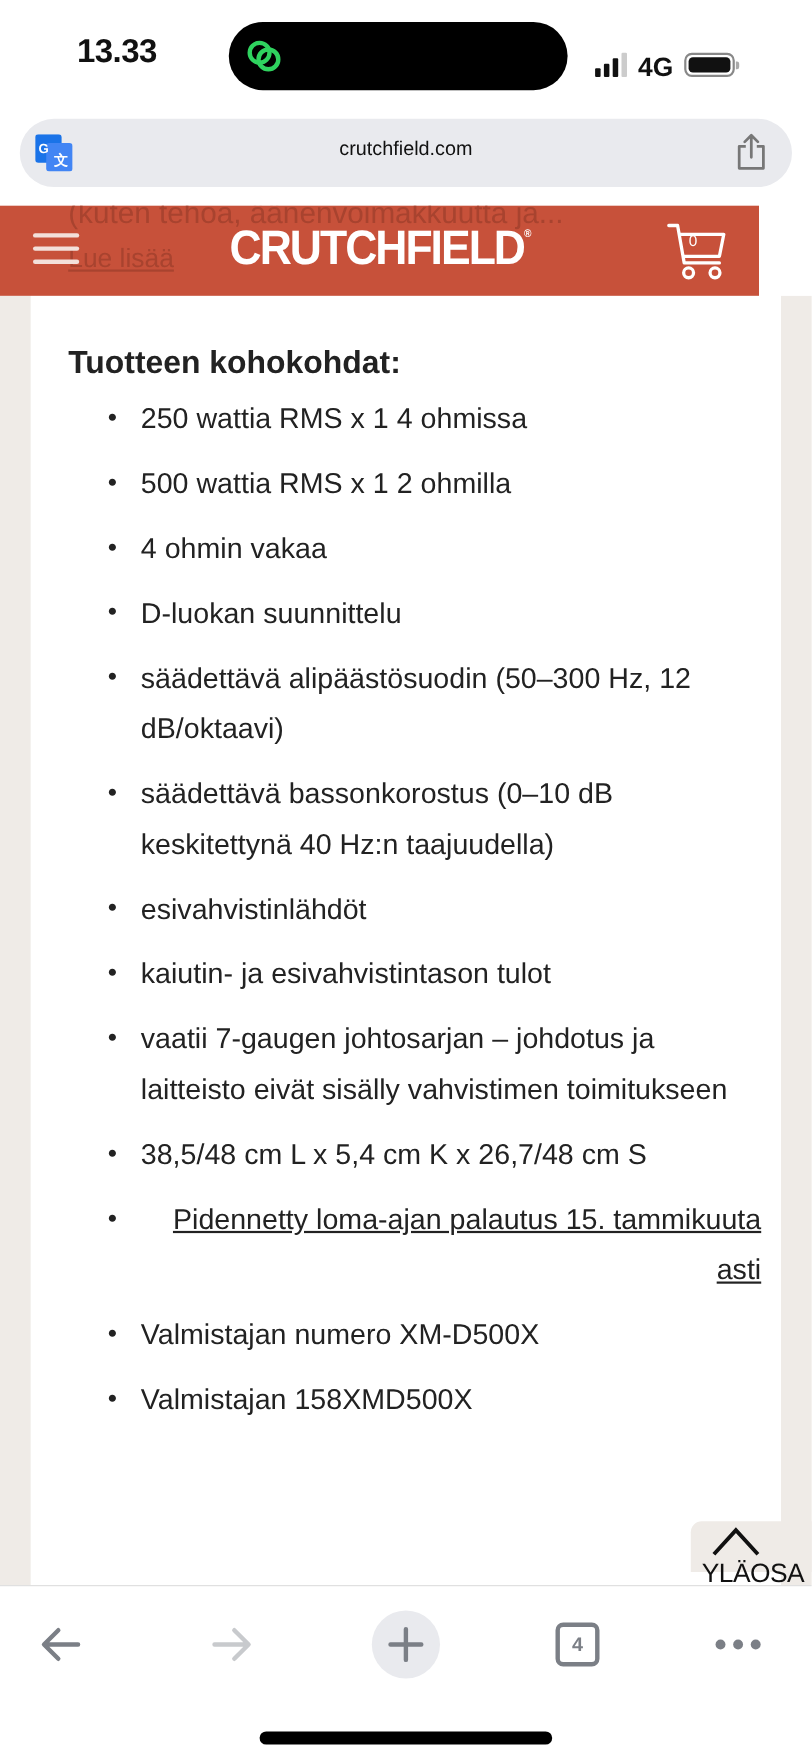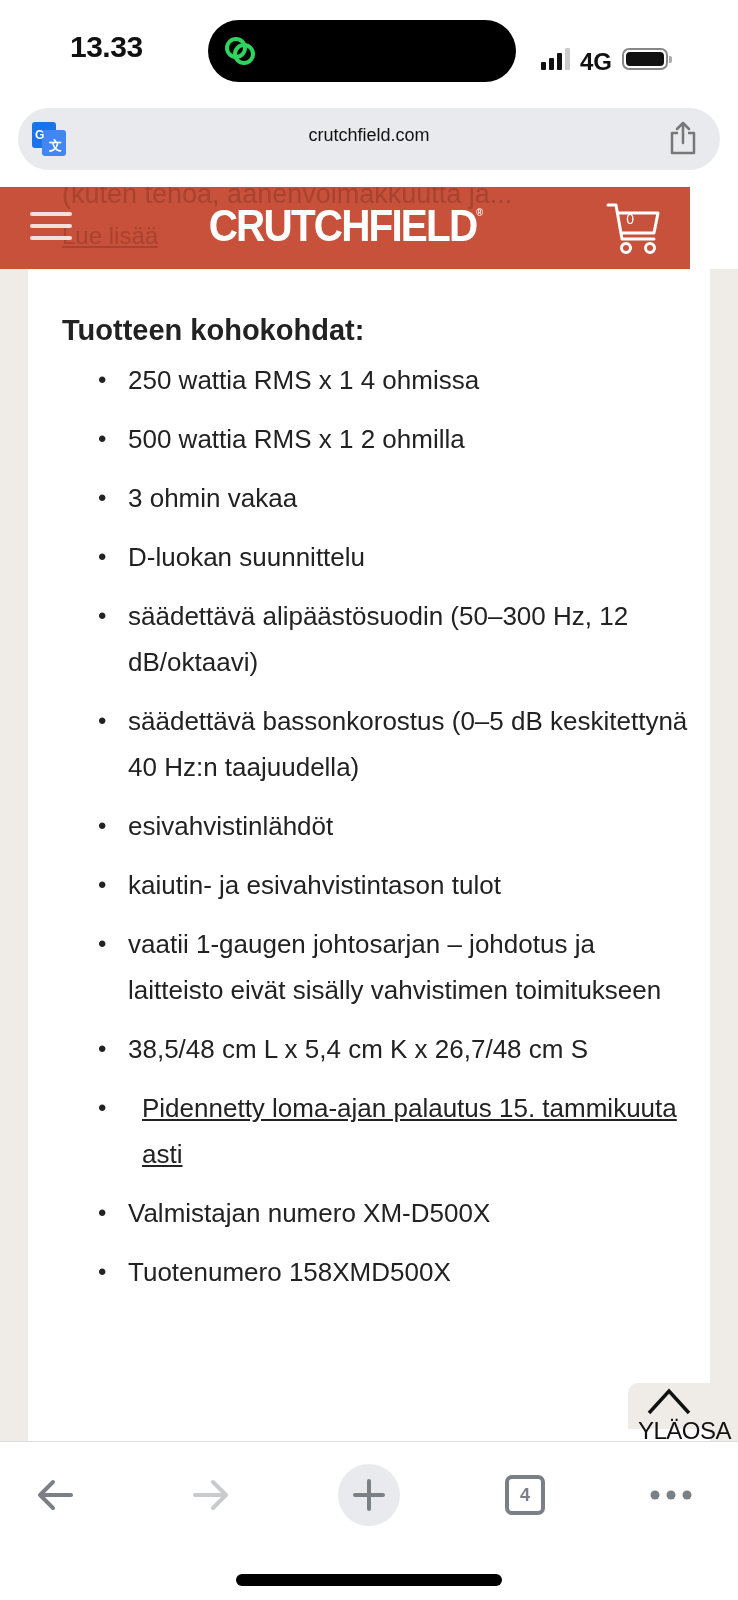--- a/index.html
+++ b/index.html
@@ -39,21 +39,21 @@
   
   .gutter-left { position: absolute; left: 0; top: 269px; width: 28px; height: 1172px; background: #efebe7; }
   .gutter-right { position: absolute; right: 0; top: 269px; width: 28px; height: 1172px; background: #efebe7; }
 
   
   .content { position: absolute; left: 28px; top: 269px; width: 682px; height: 1172px; background: #fff; overflow: hidden; }
   .section-title { position: absolute; left: 34px; top: 45px; font-size: 29px; font-weight: bold; color: #222; }
   .highlights { position: absolute; left: 34px; top: 88px; width: 630px; list-style: none; }
   .highlights li { position: relative; padding-left: 66px; font-size: 26px; line-height: 46px; color: #222; margin-bottom: 13px; }
   .highlights li::before { content: "•"; position: absolute; left: 36px; top: 0; font-size: 24px; }
-  .highlights li.promo { text-align: left; padding-left: 80px; }
+  .highlights li.promo { text-align: right; padding-left: 80px; }
   .highlights li.promo a { color: #222; text-decoration: underline; }
 
   
   .back-to-top { position: absolute; left: 628px; top: 1383px; width: 110px; height: 46px; background: #efebe7; border-radius: 10px 0 0 0; z-index: 5; text-align: center; }
   .back-to-top svg { position: absolute; left: 17px; top: 4px; }
   .back-to-top-label { position: absolute; left: 10px; top: 34px; font-size: 24px; color: #111; letter-spacing: -0.5px; }
 
   
   .toolbar { position: absolute; left: 0; top: 1441px; width: 738px; height: 159px; background: #fff; border-top: 1px solid #ddd; }
   .tb-btn { position: absolute; top: 22px; width: 62px; height: 62px; display: flex; align-items: center; justify-content: center; }
@@ -123,31 +123,31 @@
 </div>
 
 <div class="gutter-left"></div>
 <div class="gutter-right"></div>
 
 <div class="content">
   <h2 class="section-title">Tuotteen kohokohdat:</h2>
   <ul class="highlights">
     <li>250 wattia RMS x 1 4 ohmissa</li>
     <li>500 wattia RMS x 1 2 ohmilla</li>
-    <li>3 ohmin vakaa</li>
+    <li>4 ohmin vakaa</li>
     <li>D-luokan suunnittelu</li>
     <li>säädettävä alipäästösuodin (50–300 Hz, 12 dB/oktaavi)</li>
-    <li>säädettävä bassonkorostus (0–5 dB keskitettynä 40 Hz:n taajuudella)</li>
+    <li>säädettävä bassonkorostus (0–10 dB keskitettynä 40 Hz:n taajuudella)</li>
     <li>esivahvistinlähdöt</li>
     <li>kaiutin- ja esivahvistintason tulot</li>
-    <li>vaatii 1-gaugen johtosarjan – johdotus ja laitteisto eivät sisälly vahvistimen toimitukseen</li>
+    <li>vaatii 7-gaugen johtosarjan – johdotus ja laitteisto eivät sisälly vahvistimen toimitukseen</li>
     <li>38,5/48 cm L x 5,4 cm K x 26,7/48 cm S</li>
     <li class="promo"><a>Pidennetty loma-ajan palautus 15. tammikuuta asti</a></li>
     <li>Valmistajan numero XM-D500X</li>
-    <li>Tuotenumero 158XMD500X</li>
+    <li>Valmistajan 158XMD500X</li>
   </ul>
 </div>
 
 <div class="back-to-top">
   <svg width="48" height="28" viewBox="0 0 48 28">
     <path d="M4 26 L24 4 L44 26" fill="none" stroke="#111" stroke-width="3.5"></path>
   </svg>
   <div class="back-to-top-label">YLÄOSA</div>
 </div>
 

